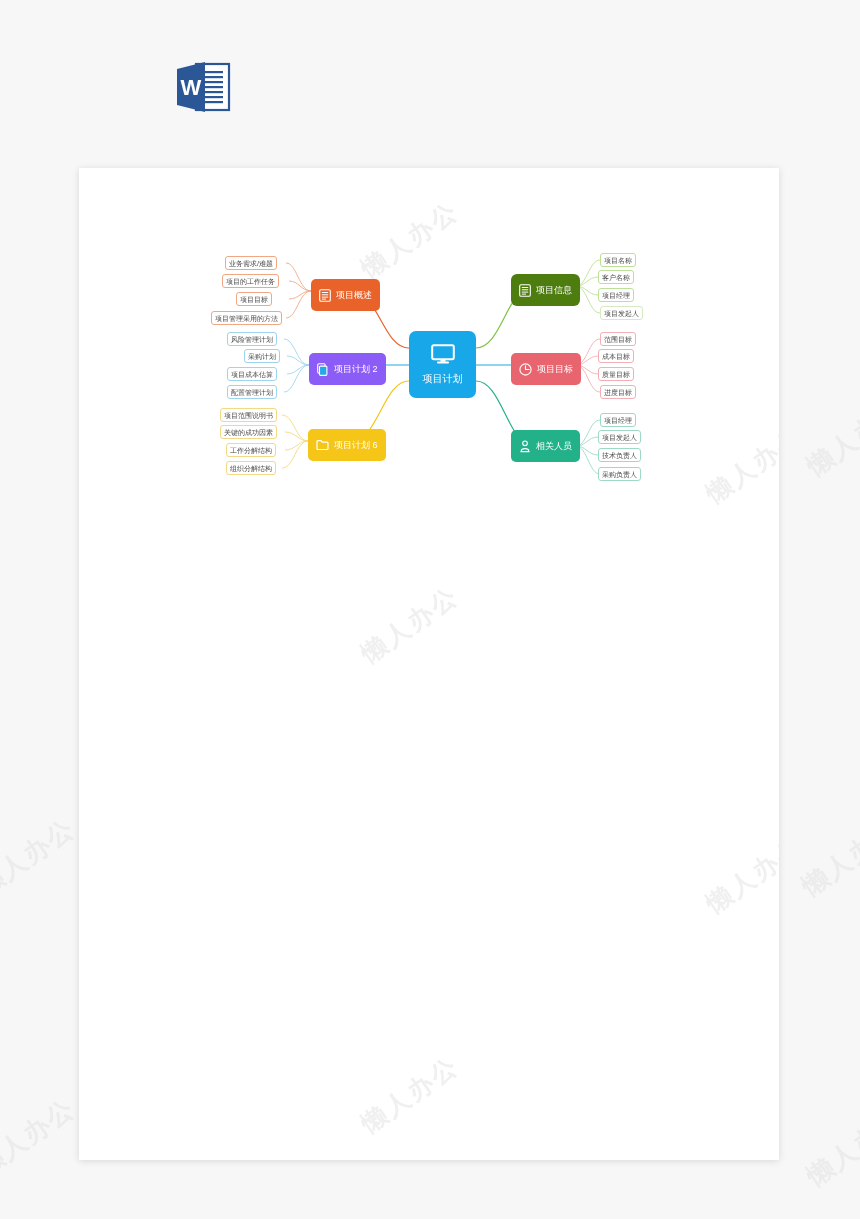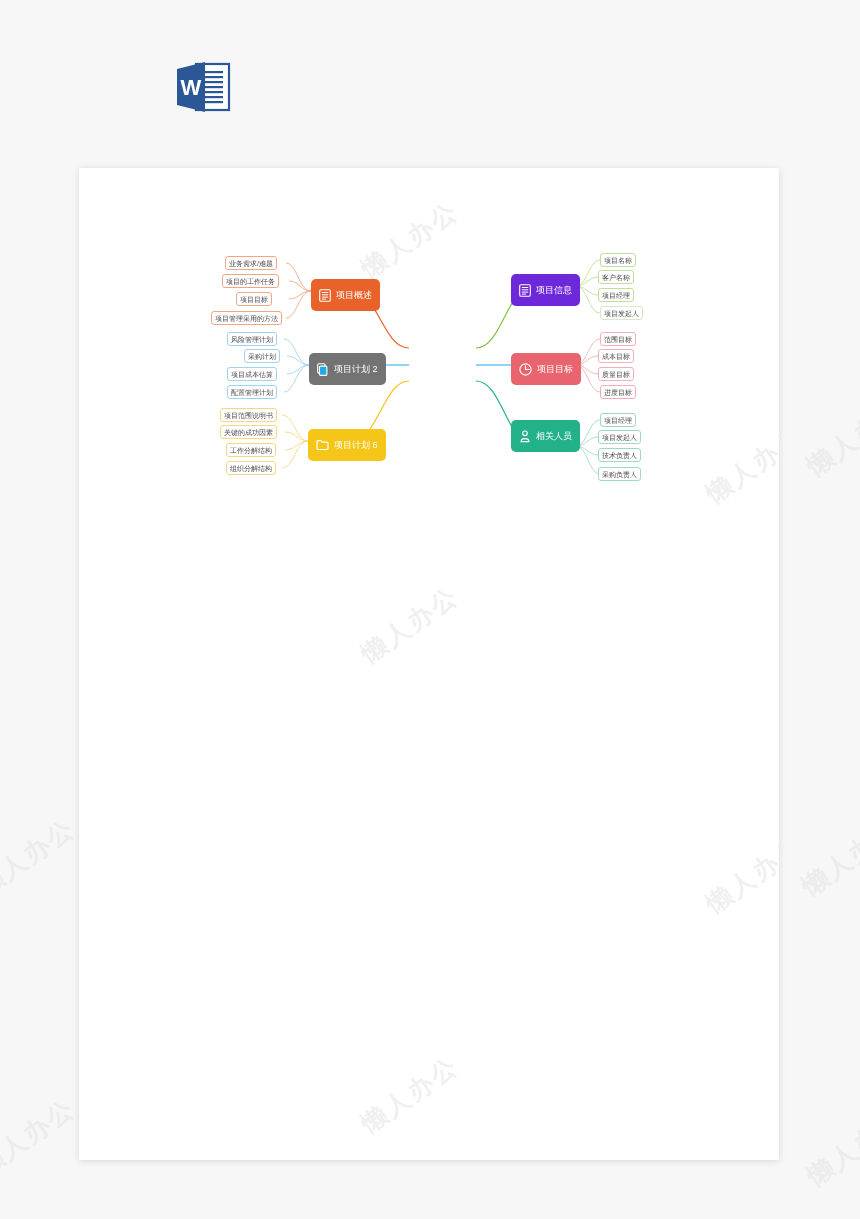--- a/index.html
+++ b/index.html
@@ -215,41 +215,51 @@
       <path d="M497 197 C 507 197, 509 188, 519 188" fill="none" stroke="#f2b0b6" stroke-width="0.9"></path>
       <path d="M497 197 C 507 197, 509 206, 519 206" fill="none" stroke="#f2b0b6" stroke-width="0.9"></path>
       <path d="M497 197 C 508 197, 510 224, 521 224" fill="none" stroke="#f2b0b6" stroke-width="0.9"></path>
 
       <path d="M497 278 C 508 278, 510 252, 521 252" fill="none" stroke="#9fd9c6" stroke-width="0.9"></path>
       <path d="M497 278 C 507 278, 509 269, 519 269" fill="none" stroke="#9fd9c6" stroke-width="0.9"></path>
       <path d="M497 278 C 507 278, 509 287, 519 287" fill="none" stroke="#9fd9c6" stroke-width="0.9"></path>
       <path d="M497 278 C 508 278, 510 306, 521 306" fill="none" stroke="#9fd9c6" stroke-width="0.9"></path>
     </svg>
 
+    <div class="center-node">
+      <span class="ico">
+        <svg width="24" height="20" viewBox="0 0 24 20">
+          <rect x="1.2" y="1.2" width="21.6" height="14" rx="1.6" fill="none" stroke="#ffffff" stroke-width="2"></rect>
+          <rect x="9.5" y="15.4" width="5" height="2.4" fill="#ffffff"></rect>
+          <rect x="6" y="17.6" width="12" height="1.9" rx="0.9" fill="#ffffff"></rect>
+        </svg>
+      </span>
+      <span class="lbl">项目计划</span>
+    </div>
 
     <div class="node branch-node" style="left:232px; top:111px; background:#e8622a;">
       <span class="ico">
         <svg width="12" height="13" viewBox="0 0 12 13">
           <rect x="0.7" y="0.7" width="10.6" height="11.6" rx="1.3" fill="none" stroke="#fff" stroke-width="1.1"></rect>
           <g fill="#fff">
               <rect x="2.8" y="3" width="6.4" height="1"></rect>
               <rect x="2.8" y="5.3" width="6.4" height="1"></rect>
               <rect x="2.8" y="7.6" width="6.4" height="1"></rect>
               <rect x="2.8" y="9.6" width="4.2" height="1"></rect>
             </g>
         </svg>
       </span>
       <span class="lbl">项目概述</span>
     </div>
     <div class="leaf" style="left:146px; top:88px;  border-color:#f0a884;">业务需求/难题</div>
     <div class="leaf" style="left:143px; top:106px; border-color:#f0a884;">项目的工作任务</div>
     <div class="leaf" style="left:157px; top:124px; border-color:#f0a884;">项目目标</div>
     <div class="leaf" style="left:132px; top:143px; border-color:#f0a884;">项目管理采用的方法</div>
 
-    <div class="node branch-node" style="left:230px; top:185px; background:#737373;">
+    <div class="node branch-node" style="left:230px; top:185px; background:#8b5cf6;">
       <span class="ico">
         <svg width="12" height="13" viewBox="0 0 12 13">
           <rect x="0.7" y="0.7" width="7.4" height="9.4" rx="1.1" fill="none" stroke="#fff" stroke-width="1.1"></rect>
           <path d="M3.6 3.1 h5.2 a1.1 1.1 0 0 1 1.1 1.1 v7.1 a1.1 1.1 0 0 1 -1.1 1.1 h-5.2 a1.1 1.1 0 0 1 -1.1 -1.1 v-7.1 a1.1 1.1 0 0 1 1.1 -1.1 z" fill="#21aae5" stroke="#fff" stroke-width="1.1"></path>
         </svg>
       </span>
       <span class="lbl">项目计划 2</span>
     </div>
     <div class="leaf" style="left:148px; top:164px; border-color:#9fd4ee;">风险管理计划</div>
     <div class="leaf" style="left:165px; top:181px; border-color:#9fd4ee;">采购计划</div>
@@ -262,21 +272,21 @@
           <path d="M1 2.6 a1 1 0 0 1 1 -1 h2.9 l1.3 1.5 h4.8 a1 1 0 0 1 1 1 v5.4 a1 1 0 0 1 -1 1 h-9 a1 1 0 0 1 -1 -1 z" fill="none" stroke="#fff" stroke-width="1.2"></path>
         </svg>
       </span>
       <span class="lbl">项目计划 6</span>
     </div>
     <div class="leaf" style="left:141px; top:240px; border-color:#f3d985;">项目范围说明书</div>
     <div class="leaf" style="left:141px; top:257px; border-color:#f3d985;">关键的成功因素</div>
     <div class="leaf" style="left:147px; top:275px; border-color:#f3d985;">工作分解结构</div>
     <div class="leaf" style="left:147px; top:293px; border-color:#f3d985;">组织分解结构</div>
 
-    <div class="node branch-node" style="left:432px; top:106px; background:#6d28d9;">
+    <div class="node branch-node" style="left:432px; top:106px; background:#4d7c0f;border-radius:6px;">
       <span class="ico">
         <svg width="12" height="13" viewBox="0 0 12 13">
           <rect x="0.7" y="0.7" width="10.6" height="11.6" rx="1.3" fill="none" stroke="#fff" stroke-width="1.1"></rect>
           <g fill="#fff">
               <rect x="2.8" y="3" width="6.4" height="1"></rect>
               <rect x="2.8" y="5.3" width="6.4" height="1"></rect>
               <rect x="2.8" y="7.6" width="6.4" height="1"></rect>
               <rect x="2.8" y="9.6" width="4.2" height="1"></rect>
             </g>
         </svg>
@@ -295,21 +305,21 @@
           <path d="M6.5 2.4 v4.1 h4.1" fill="none" stroke="#fff" stroke-width="1.1"></path>
         </svg>
       </span>
       <span class="lbl">项目目标</span>
     </div>
     <div class="leaf" style="left:521px; top:164px; border-color:#f2b0b6;">范围目标</div>
     <div class="leaf" style="left:519px; top:181px; border-color:#f2b0b6;">成本目标</div>
     <div class="leaf" style="left:519px; top:199px; border-color:#f2b0b6;">质量目标</div>
     <div class="leaf" style="left:521px; top:217px; border-color:#f2b0b6;">进度目标</div>
 
-    <div class="node branch-node" style="left:432px; top:252px; background:#23b18a;">
+    <div class="node branch-node" style="left:432px; top:262px; background:#23b18a;">
       <span class="ico">
         <svg width="12" height="13" viewBox="0 0 12 13">
           <circle cx="6" cy="3.3" r="2.3" fill="none" stroke="#fff" stroke-width="1.1"></circle>
           <path d="M2.2 11.2 C2.2 7.8, 9.8 7.8, 9.8 11.2" fill="none" stroke="#fff" stroke-width="1.1"></path>
           <rect x="1.4" y="11.1" width="9.2" height="1.1" rx="0.5" fill="#fff"></rect>
         </svg>
       </span>
       <span class="lbl">相关人员</span>
     </div>
     <div class="leaf" style="left:521px; top:245px; border-color:#9fd9c6;">项目经理</div>

